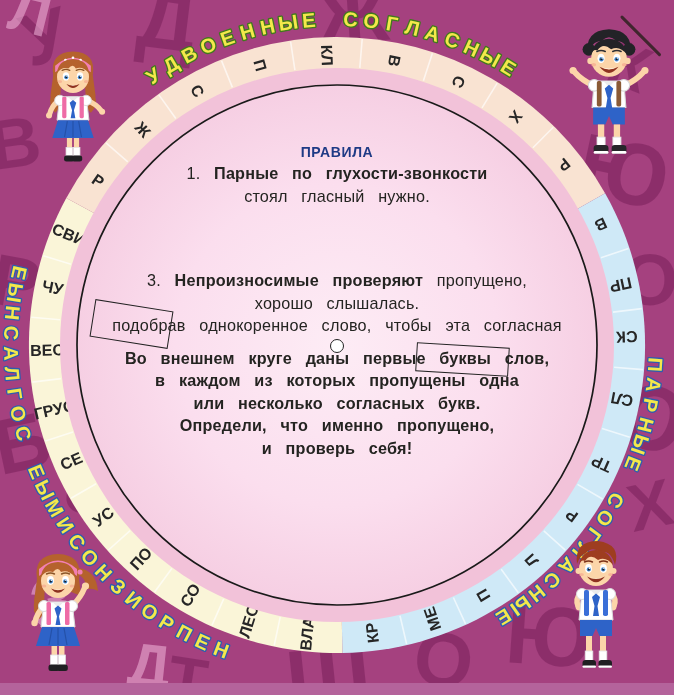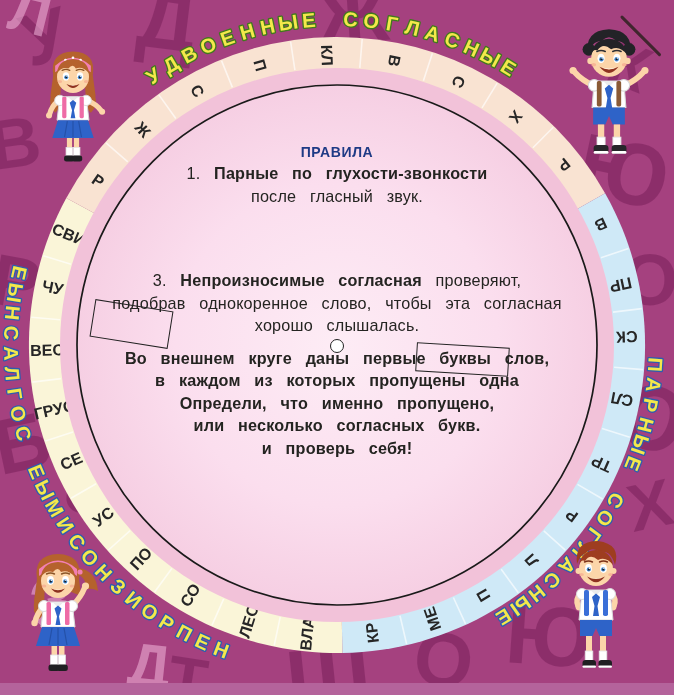--- a/index.html
+++ b/index.html
@@ -203,32 +203,32 @@
       <text class="arc-letter" fill="#f4e84b" stroke="#2c5db0" transform="translate(12.6 312.8) rotate(95.7)">Н</text>
       <text class="arc-letter" fill="#f4e84b" stroke="#2c5db0" transform="translate(15.2 292.7) rotate(99.2)">Ы</text>
       <text class="arc-letter" fill="#f4e84b" stroke="#2c5db0" transform="translate(19.1 272.8) rotate(102.8)">Е</text>
     </svg>
 
   <div class="rules">
     <h2>ПРАВИЛА</h2>
     <div id="paras">
         <div class="para p0">
           <div class="line"><span>1. </span><span class="b">Парные по глухости-звонкости</span></div>
-          <div class="line"><span>после гласный звук.</span></div>
+          <div class="line"><span>стоял гласный нужно.</span></div>
         </div>
         <div class="para p2">
-          <div class="line"><span>3. </span><span class="b">Непроизносимые согласная</span><span> проверяют,</span></div>
+          <div class="line"><span>3. </span><span class="b">Непроизносимые проверяют</span><span> пропущено,</span></div>
+          <div class="line"><span>хорошо слышалась.</span></div>
           <div class="line"><span>подобрав однокоренное слово, чтобы эта согласная</span></div>
-          <div class="line"><span>хорошо слышалась.</span></div>
         </div>
         <div class="para p3">
           <div class="line"><span class="b">Во внешнем круге даны первые буквы слов,</span></div>
           <div class="line"><span class="b">в каждом из которых пропущены одна</span></div>
+          <div class="line"><span class="b">или несколько согласных букв.</span></div>
           <div class="line"><span class="b">Определи, что именно пропущено,</span></div>
-          <div class="line"><span class="b">или несколько согласных букв.</span></div>
           <div class="line"><span class="b">и проверь себя!</span></div>
         </div>
       </div>
   </div>
 
   <div class="window win-left"></div>
   <div class="window win-right"></div>
   <div class="pin"></div>
 
   <div class="kid" style="left:26px;top:44px;">

